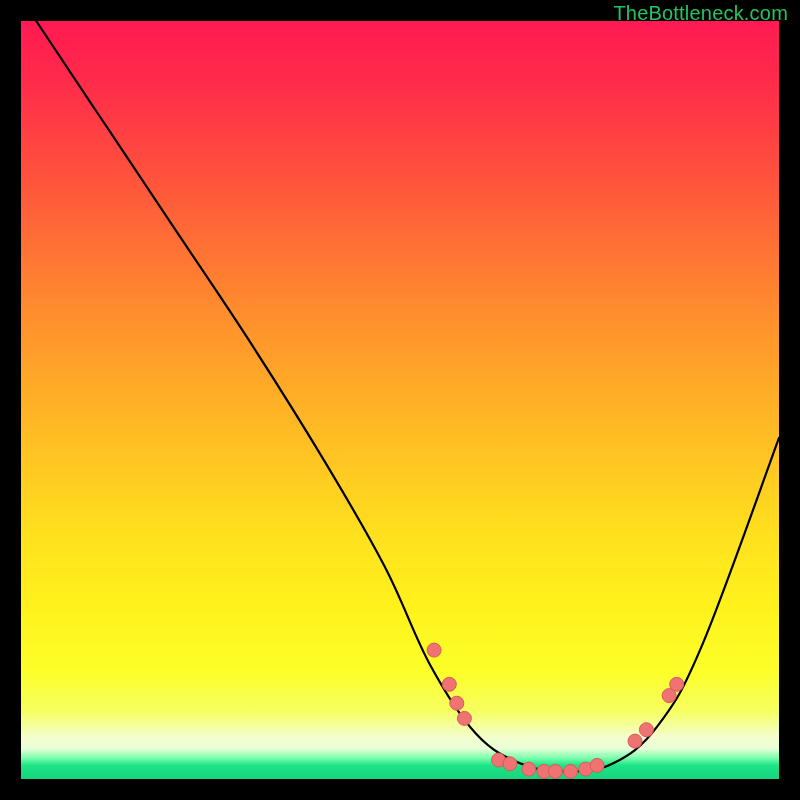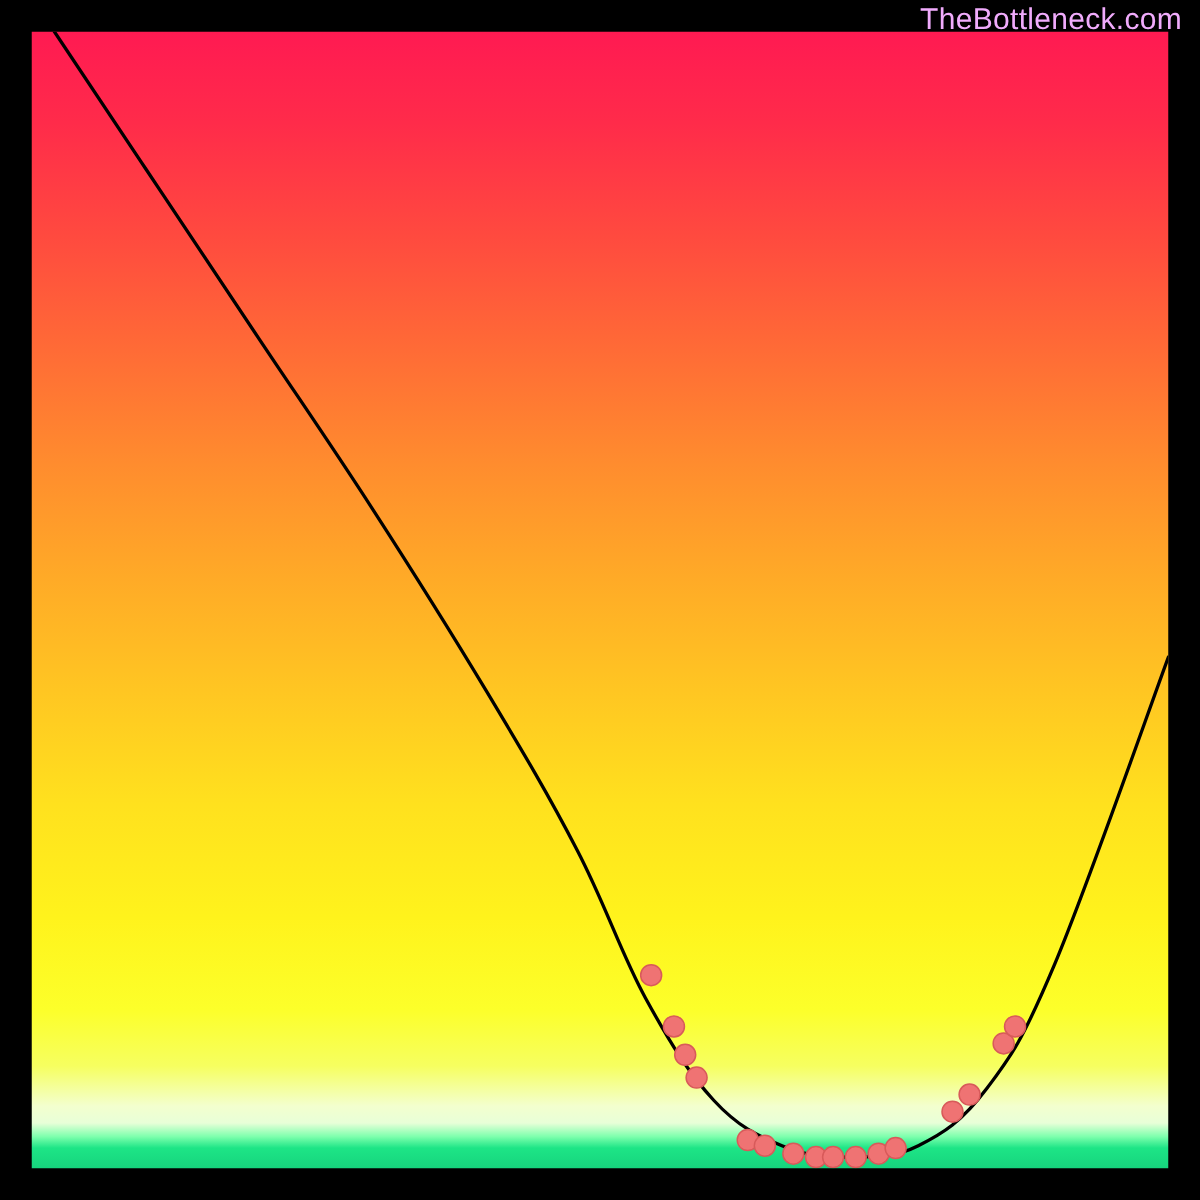--- a/index.html
+++ b/index.html
@@ -47,21 +47,21 @@
       #e8ffd8 96%,
       #7dffad 97.2%,
       #1de586 98.2%,
       #16d47d 100%
     );
   }
   .watermark {
     position: absolute;
     top: 2px;
     right: 12px;
-    color: #f0abfc;
+    color: #22c55e;
     font-size: 20px;
     letter-spacing: 0.2px;
     user-select: none;
   }
   svg.curve {
     position: absolute;
     left: 0;
     top: 0;
     width: 758px;
     height: 758px;

